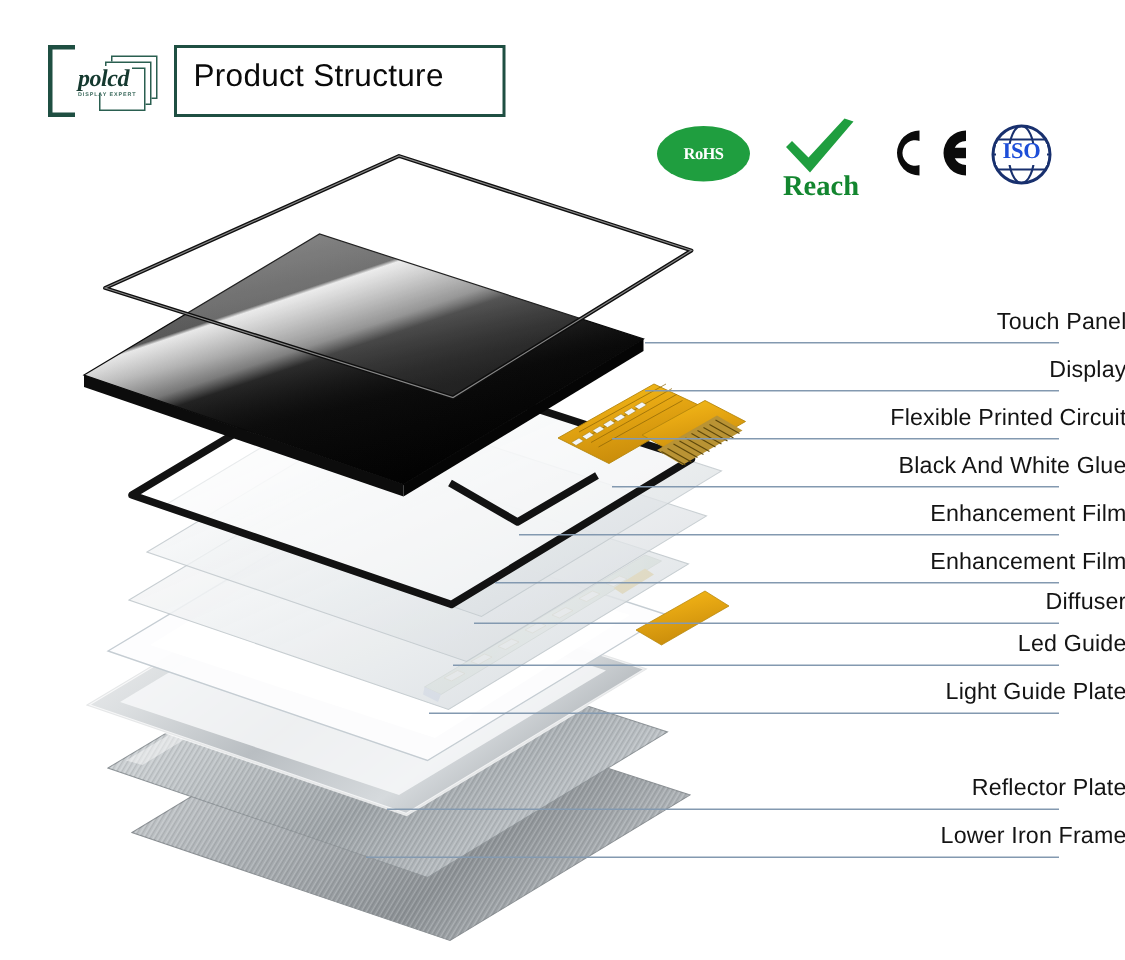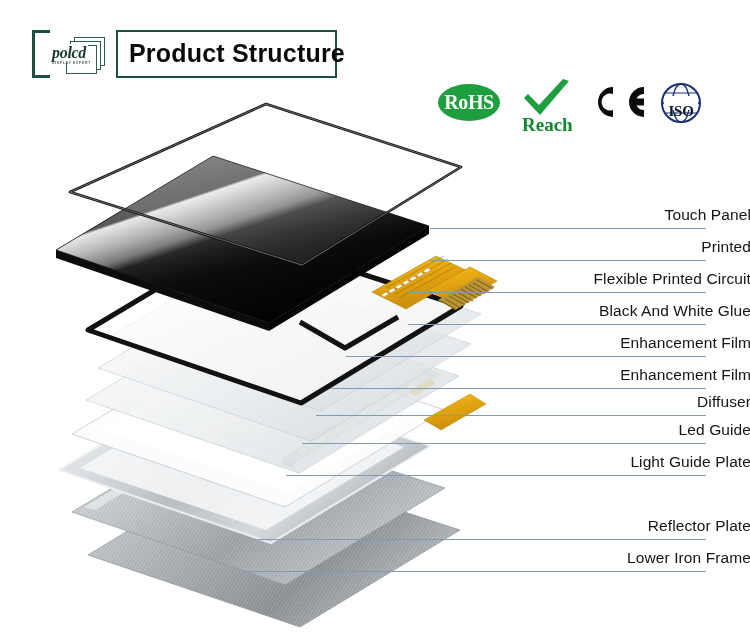--- a/index.html
+++ b/index.html
@@ -89,22 +89,22 @@
     top: 0;
     width: 221px;
     height: 48px;
     border: 2.5px solid #1f4f42;
     box-sizing: border-box;
   }
   #title-text {
     position: absolute;
     left: 97px;
     top: 9px;
-    font-size: 25px;
-    font-weight: bold;
+    font-size: 21px;
+    font-weight: normal;
     color: #0a0a0a;
     letter-spacing: 0.2px;
     white-space: nowrap;
   }
 
   
   #badges {
     position: absolute;
     left: 438px;
     top: 78px;
@@ -117,21 +117,21 @@
     left: 0px; top: 6px;
     width: 62px; height: 37px;
     border-radius: 50%;
     background: #1f9e3f;
     display: flex;
     align-items: center;
     justify-content: center;
   }
   #badge-rohs .txt {
     color: #ffffff;
-    font-size: 20px;
+    font-size: 11px;
     font-weight: bold;
     letter-spacing: -0.4px;
     font-family: "Liberation Serif", serif;
   }
 
   #badge-reach { left: 82px; top: 0px; width: 56px; height: 58px; }
   #badge-reach .check { position: absolute; left: 2px; top: 0px; }
   #badge-reach .txt {
     position: absolute;
     left: 2px; top: 36px;
@@ -142,26 +142,25 @@
   }
 
   #badge-ce { left: 150px; top: 5px; width: 58px; height: 38px; }
 
   #badge-iso { left: 222px; top: 4px; width: 42px; height: 42px; }
   #badge-iso .txt {
     position: absolute;
     left: 0; top: 11px;
     width: 42px;
     text-align: center;
-    color: #0f172a;
+    color: #1d4ed8;
     font-size: 15px;
     font-weight: bold;
     font-family: "Liberation Serif", serif;
     letter-spacing: -0.2px;
-    margin-top: 10px;
   }
 
   
   #diagram {
     position: absolute;
     left: 0; top: 0;
     width: 520px;
     height: 640px;
   }
   #diagram svg { display: block; }
@@ -418,21 +417,21 @@
 
 <div id="callouts">
 
   <div class="callout" style="top:206px">
     <span class="lline" style="left:430px;width:276px"></span>
     <span class="ltext">Touch Panel</span>
   </div>
 
   <div class="callout" style="top:238px">
     <span class="lline" style="left:430px;width:276px"></span>
-    <span class="ltext">Printed</span>
+    <span class="ltext">Display</span>
   </div>
 
   <div class="callout" style="top:270px">
     <span class="lline" style="left:408px;width:298px"></span>
     <span class="ltext">Flexible Printed Circuit</span>
   </div>
 
   <div class="callout" style="top:302px">
     <span class="lline" style="left:408px;width:298px"></span>
     <span class="ltext">Black And White Glue</span>

